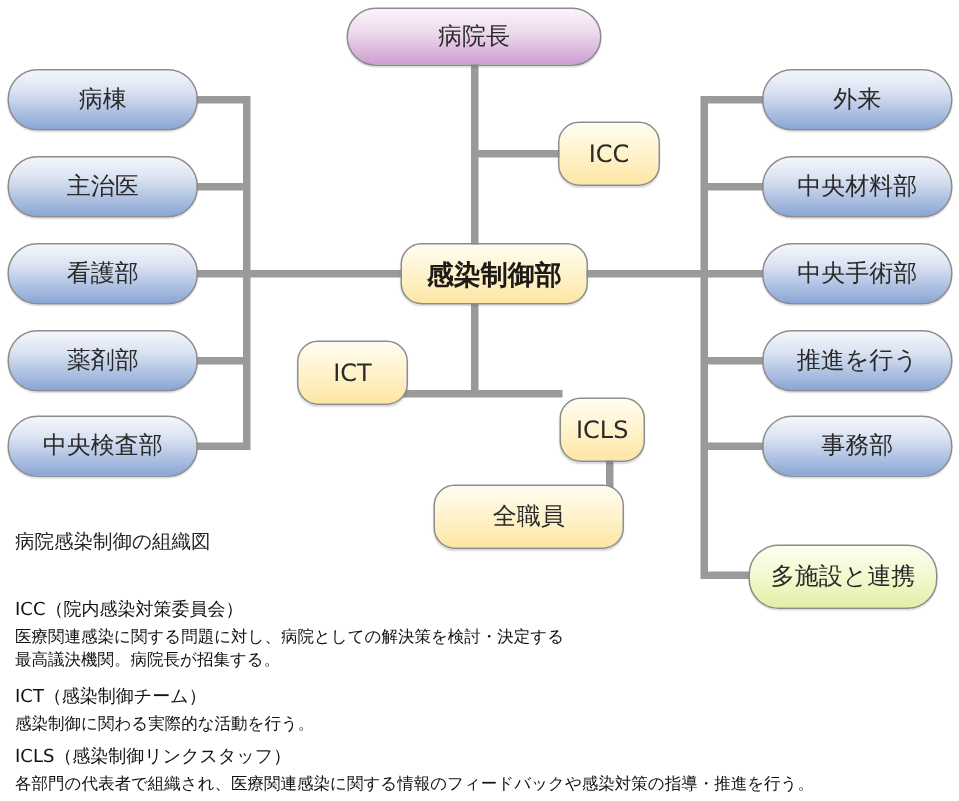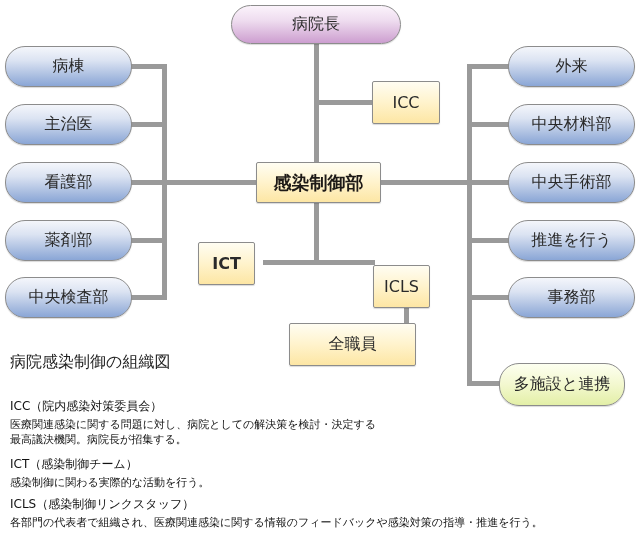--- a/index.html
+++ b/index.html
@@ -7,26 +7,26 @@
          font-family: "DejaVu Sans", "Liberation Sans", sans-serif; color: #231815; }
   .line { position: absolute; background: #9a9a9a; }
   .node { position: absolute; box-sizing: border-box; border: 1.5px solid #8c8c8c;
           display: flex; align-items: center; justify-content: center;
           font-size: 16px; color: #2a2a2a; white-space: nowrap;
           box-shadow: 0 1px 1px rgba(0,0,0,0.15); }
   .blue { border-radius: 20px;
           background: linear-gradient(to bottom, #f4f6fb 0%, #dbe3f2 35%, #a9bde0 75%, #8aa6d6 100%); }
   .purple { border-radius: 20px;
           background: linear-gradient(to bottom, #fbf3fb 0%, #eedcef 40%, #d8b3da 80%, #cc9ed0 100%); }
-  .yellow { border-radius: 2px;
+  .yellow { border-radius: 14px;
           background: linear-gradient(to bottom, #fffdf2 0%, #fff3cc 50%, #fde6a4 100%); }
   .green { border-radius: 20px;
           background: linear-gradient(to bottom, #fdfff0 0%, #f3f8cf 50%, #e3efa7 100%); }
   .center { font-weight: bold; font-size: 18px; color: #1e1a17; }
-  .caption { position: absolute; left: 10px; top: 352px; font-size: 16px; color: #222; }
+  .caption { position: absolute; left: 10px; top: 352px; font-size: 13px; color: #222; }
   .legend { position: absolute; left: 10px; font-size: 11px; line-height: 15px; color: #111; }
   .legend .term { font-weight: normal; font-size: 12px; margin-bottom: 3px; display: block; }
   .legend .desc { display: block; }
 </style>
 </head>
 <body>
 
 <div class="line" style="left:314px; top:42px; width:5px; height:222px;"></div>
 <div class="line" style="left:316px; top:100px; width:58px; height:5px;"></div>
 <div class="line" style="left:130px; top:180px; width:380px; height:5px;"></div>
@@ -44,23 +44,23 @@
 <div class="line" style="left:469px; top:64px; width:41px; height:5px;"></div>
 <div class="line" style="left:469px; top:122px; width:41px; height:5px;"></div>
 <div class="line" style="left:469px; top:238px; width:41px; height:5px;"></div>
 <div class="line" style="left:469px; top:295px; width:41px; height:5px;"></div>
 <div class="line" style="left:469px; top:381px; width:32px; height:5px;"></div>
 
 <div class="node purple" style="left:231px; top:5px; width:170px; height:39px;">病院長</div>
 
 <div class="node yellow" style="left:372px; top:81px; width:68px; height:43px;">ICC</div>
 
-<div class="node yellow center" style="left:256px; top:162px; width:125px; height:41px;">感染制御部</div>
+<div class="node yellow center" style="left:267px; top:162px; width:125px; height:41px;">感染制御部</div>
 
-<div class="node yellow" style="left:198px; top:242px; width:57px; height:43px;font-weight:bold;">ICT</div>
+<div class="node yellow" style="left:198px; top:227px; width:74px; height:43px;">ICT</div>
 <div class="node yellow" style="left:373px; top:241px; width:57px; height:43px;margin-top:24px;">ICLS</div>
 <div class="node yellow" style="left:253px; top:323px; width:127px; height:43px;margin-left:36px;">全職員</div>
 
 <div class="node blue" style="left:5px; top:46px; width:127px; height:41px;">病棟</div>
 <div class="node blue" style="left:5px; top:104px; width:127px; height:41px;">主治医</div>
 <div class="node blue" style="left:5px; top:162px; width:127px; height:41px;">看護部</div>
 <div class="node blue" style="left:5px; top:220px; width:127px; height:41px;">薬剤部</div>
 <div class="node blue" style="left:5px; top:277px; width:127px; height:41px;">中央検査部</div>
 
 <div class="node blue" style="left:508px; top:46px; width:127px; height:41px;">外来</div>

